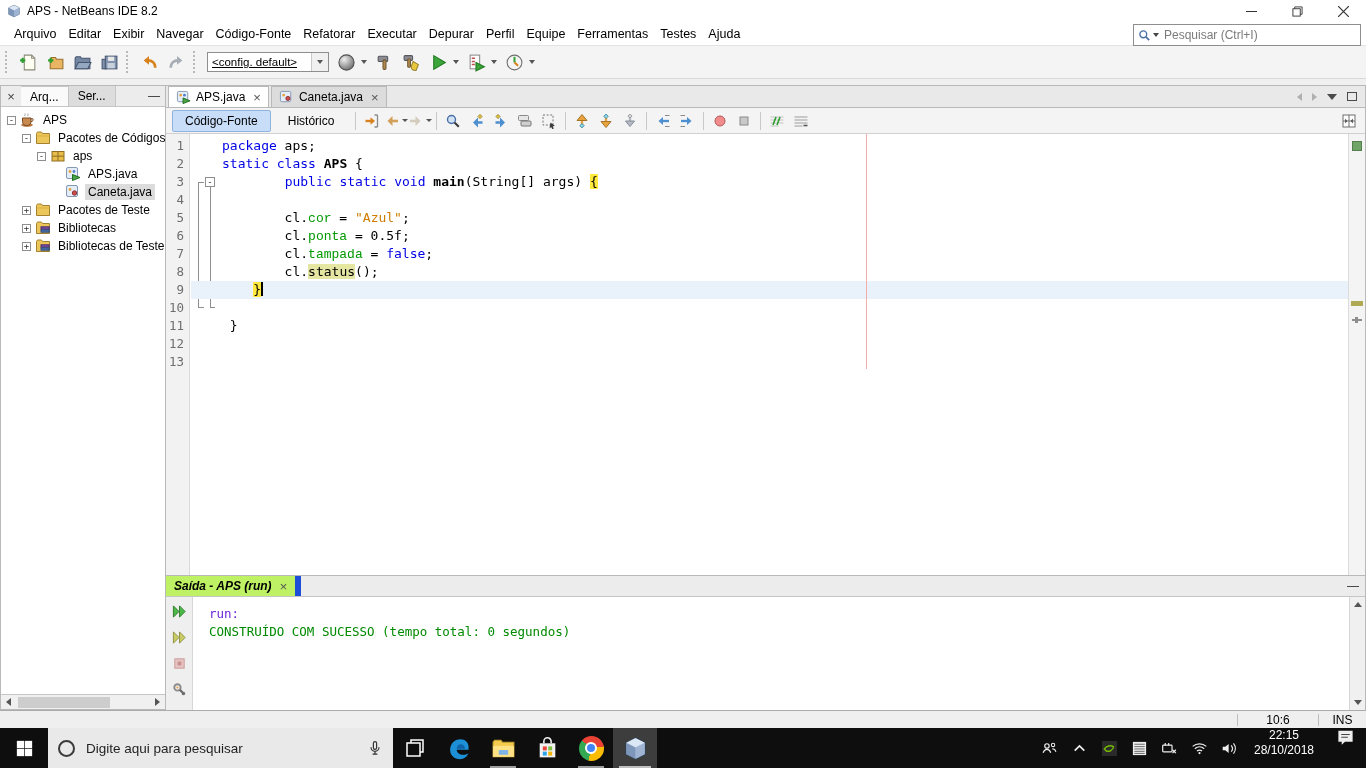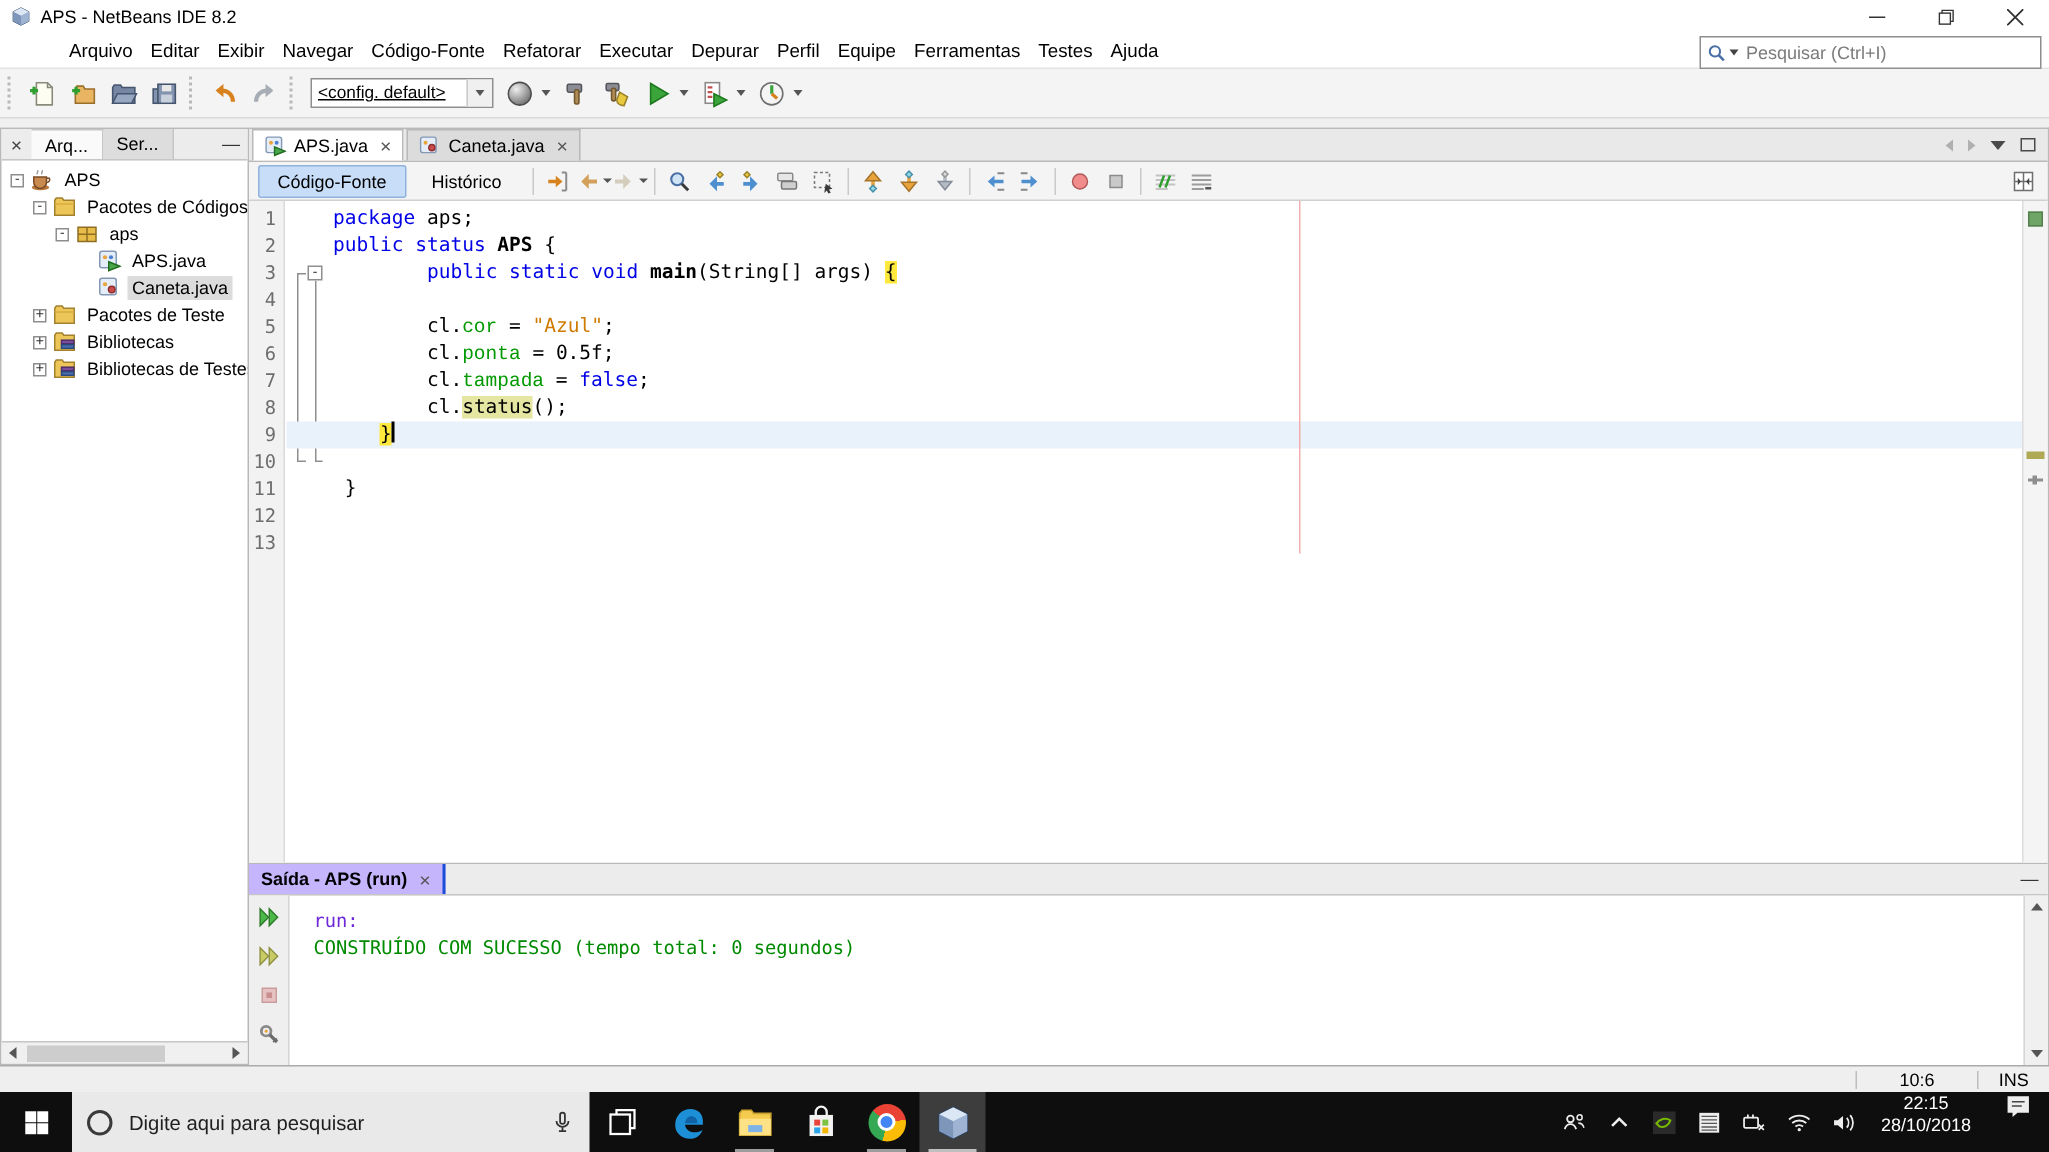--- a/index.html
+++ b/index.html
@@ -102,21 +102,21 @@
   .foldbox { position:absolute; left:14px; top:43px; width:10px; height:10px; border:1px solid #8E8E8E; background:#FFF; z-index:3; font-size:9px; line-height:8px; text-align:center; color:#333; }
   .stripe { position:absolute; right:0; top:0; bottom:0; width:17px; background:#F4F4F4; border-left:1px solid #DCDCDC; }
   .stripe .ok { position:absolute; top:7px; left:3px; width:10px; height:10px; background:#6FA567; border:1px solid #55804E; }
   .stripe .mark-olive { position:absolute; top:167px; left:2px; width:12px; height:5px; background:#AFA954; }
   .stripe .mark-caret { position:absolute; top:185px; left:3px; width:10px; height:2px; background:#8E8E8E; }
   .stripe .mark-caret::after { content:""; position:absolute; left:3px; top:-2px; width:3px; height:6px; background:#8E8E8E; }
 
   
   .outpanel { height:135px; border-top:1px solid #B9B9B9; display:flex; flex-direction:column; background:#FFF; }
   .outheader { height:21px; background:#ECECEC; border-bottom:1px solid #C6C6C6; display:flex; align-items:stretch; }
-  .outtab { display:flex; align-items:center; background:#c4b5fd; border-right:2px solid #1d4ed8; padding:0 8px; font-size:12px; font-weight:bold; }
+  .outtab { display:flex; align-items:center; background:#bef264; border-right:6px solid #1d4ed8; padding:0 8px; font-size:12px; font-weight:bold;font-style:italic; }
   .outtab .tclose { margin-left:8px; font-weight:normal; color:#555; font-size:13px; }
   .outmin { margin-left:auto; width:24px; display:flex; align-items:center; justify-content:center; color:#333; }
   .outbody { flex:1; display:flex; min-height:0; }
   .outtools { width:27px; background:#EFEFEF; border-right:1px solid #D6D6D6; display:flex; flex-direction:column; align-items:center; padding-top:4px; gap:5px; }
   .obtn { width:21px; height:21px; display:flex; align-items:center; justify-content:center; }
   .obtn svg { width:15px; height:15px; }
   .outtext { flex:1; font-family:"DejaVu Sans Mono", monospace; font-size:12.5px; padding:8px 0 0 16px; }
   .outline { height:18px; line-height:18px; white-space:pre; }
   .outline.plain { color:#6d28d9; }
   .outline.success { color:#008A00; }
@@ -182,21 +182,21 @@
       </div>
     <div class="wbtn">
         <svg width="11" height="11" viewBox="0 0 11 11">
           <path d="M0 0l11 11M11 0L0 11" stroke="#333" stroke-width="1.2"></path>
         </svg>
       </div>
   </div>
 </div>
 
 <div class="menubar">
-  <div class="menu-items" style="display:flex;margin-left:32px;">
+  <div class="menu-items" style="display:flex;">
       <div class="menu-item">Arquivo</div>
       <div class="menu-item">Editar</div>
       <div class="menu-item">Exibir</div>
       <div class="menu-item">Navegar</div>
       <div class="menu-item">Código-Fonte</div>
       <div class="menu-item">Refatorar</div>
       <div class="menu-item">Executar</div>
       <div class="menu-item">Depurar</div>
       <div class="menu-item">Perfil</div>
       <div class="menu-item">Equipe</div>
@@ -584,21 +584,21 @@
           <div class="gno">11</div>
           <div class="gno">12</div>
           <div class="gno">13</div>
         </div>
       <div class="codearea">
         <div class="redline"></div>
         <div class="foldline-outer"></div>
         <div class="foldline-inner"></div>
         <div class="foldbox">-</div>
       <div class="line"><span class="tok-kw">package</span><span class="tok-pl"> aps;</span></div>
-          <div class="line"><span class="tok-kw">public status</span><span class="tok-pl"> </span><span class="tok-bold">APS</span><span class="tok-pl"> {</span></div>
+          <div class="line"><span class="tok-kw">static class</span><span class="tok-pl"> </span><span class="tok-bold">APS</span><span class="tok-pl"> {</span></div>
           <div class="line"><span class="tok-pl">        </span><span class="tok-kw">public static void</span><span class="tok-pl"> </span><span class="tok-bold">main</span><span class="tok-pl">(String[] args) </span><span class="tok-brace">{</span></div>
           <div class="line"></div>
           <div class="line"><span class="tok-pl">        cl.</span><span class="tok-field">cor</span><span class="tok-pl"> = </span><span class="tok-str">"Azul"</span><span class="tok-pl">;</span></div>
           <div class="line"><span class="tok-pl">        cl.</span><span class="tok-field">ponta</span><span class="tok-pl"> = 0.5f;</span></div>
           <div class="line"><span class="tok-pl">        cl.</span><span class="tok-field">tampada</span><span class="tok-pl"> = </span><span class="tok-kw">false</span><span class="tok-pl">;</span></div>
           <div class="line"><span class="tok-pl">        cl.</span><span class="tok-occ">status</span><span class="tok-pl">();</span></div>
           <div class="line current"><span class="tok-pl">    </span><span class="tok-brace">}</span><span class="caret"></span></div>
           <div class="line"></div>
           <div class="line"><span class="tok-pl"> }</span></div>
           <div class="line"></div>

